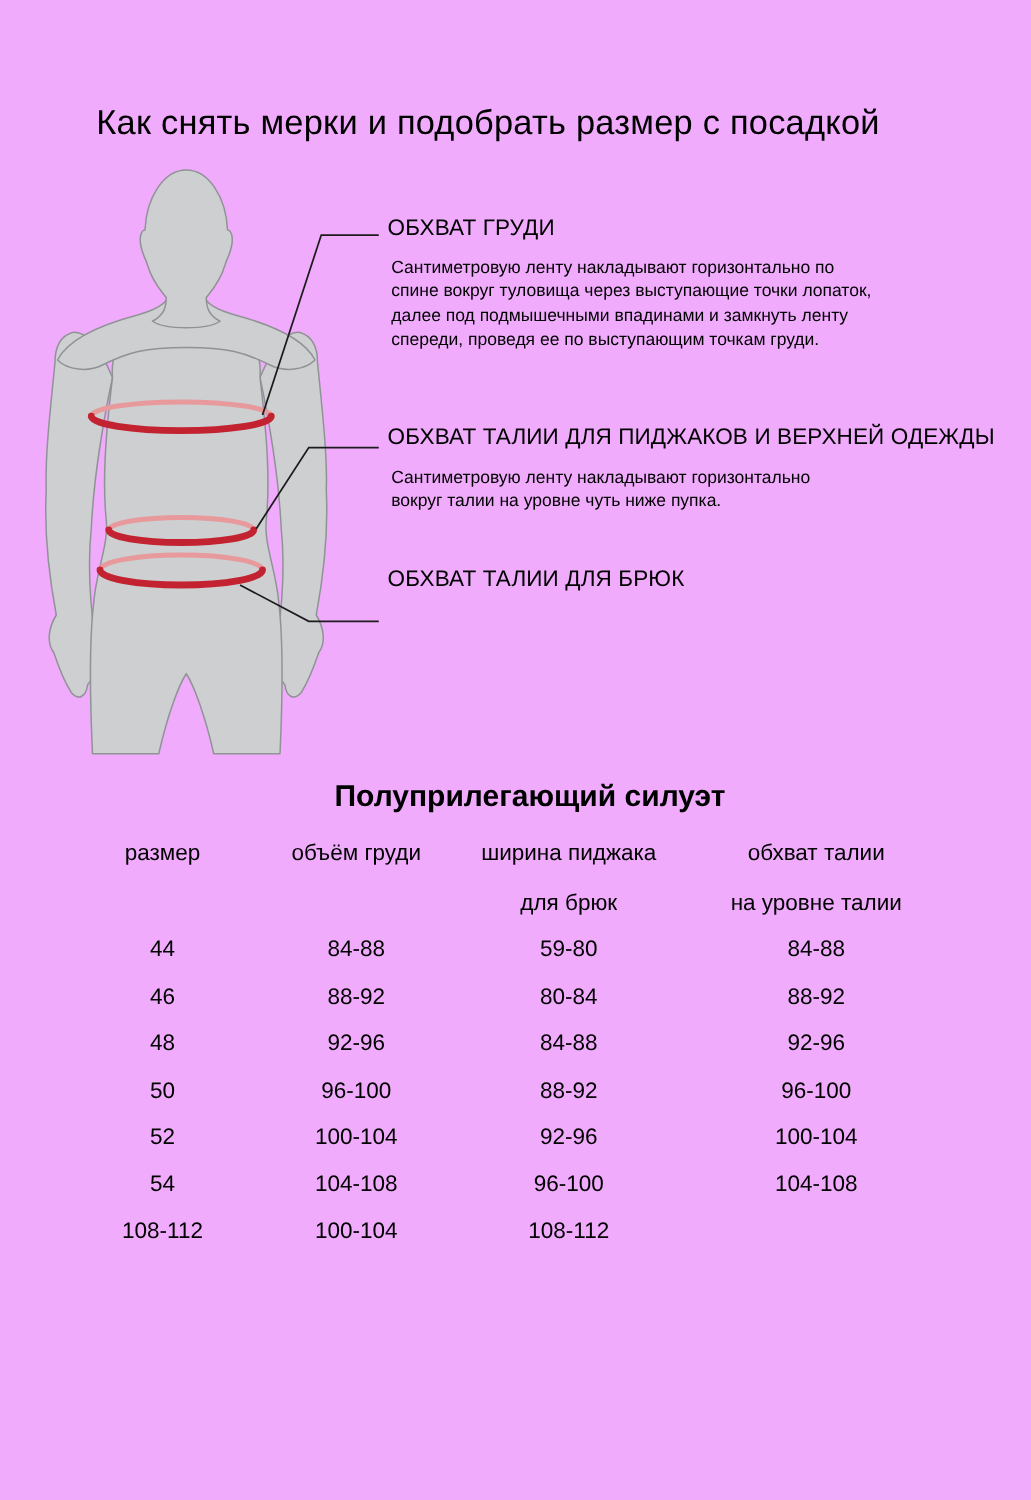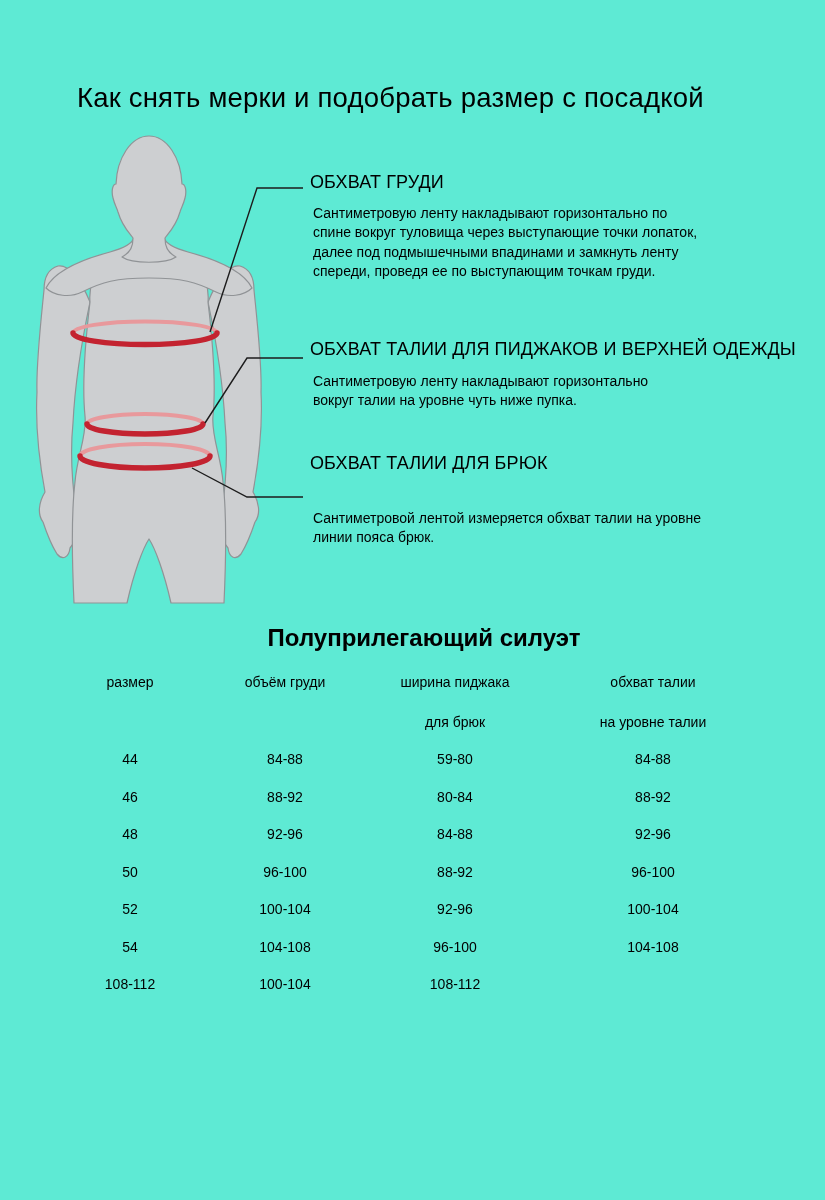--- a/index.html
+++ b/index.html
@@ -1,17 +1,17 @@
 <!DOCTYPE html>
 <html><head>
 <meta charset="utf-8">
 <style>
   html,body{margin:0;padding:0;}
   body{background:#ffffff;font-family:"Liberation Sans", sans-serif;}
-  .page{position:relative;width:825px;height:1200px;background:#5eead4;overflow:hidden;}
+  .page{position:relative;width:825px;height:1200px;background:#f0abfc;overflow:hidden;}
 
   .main-title{
     position:absolute;left:77px;top:82px;margin:0;
     font-size:27.5px;font-weight:400;color:#000;line-height:1.15;
     white-space:nowrap;letter-spacing:0.2px;
   }
 
   .figure-svg{position:absolute;left:20px;top:120px;width:290px;height:485px;}
   .body-part{stroke:#909396;stroke-width:1.2;stroke-linejoin:round;}
   .callout{fill:none;stroke:#1c1c1c;stroke-width:1.4;stroke-linejoin:miter;}
@@ -31,21 +31,21 @@
   #sec3-h{top:453px;} #sec3-b{top:509px;}
 
   .table-title{
     position:absolute;left:55px;top:608px;width:706px;margin:16px;
     text-align:center;font-size:24px;font-weight:700;color:#000;
   }
 
   .size-table{
     position:absolute;left:55px;top:666px;width:706px;
     display:grid;grid-template-columns:150px 160px 180px 216px;
-    font-size:14px;color:#000;
+    font-size:18px;color:#000;
   }
   .size-table .cell{
     text-align:center;line-height:22px;padding-top:5px;box-sizing:border-box;
   }
   .row-a{height:40px;} .row-b{height:37px;} .row-d{height:37.5px;}
 </style>
 </head>
 <body>
 
 <div class="page">
@@ -108,22 +108,20 @@
   <p class="sec-body" id="sec1-b">Сантиметровую ленту накладывают горизонтально по
 спине вокруг туловища через выступающие точки лопаток,
 далее под подмышечными впадинами и замкнуть ленту
 спереди, проведя ее по выступающим точкам груди.</p>
 
   <h2 class="sec-heading" id="sec2-h">ОБХВАТ ТАЛИИ ДЛЯ ПИДЖАКОВ И ВЕРХНЕЙ ОДЕЖДЫ</h2>
   <p class="sec-body" id="sec2-b">Сантиметровую ленту накладывают горизонтально
 вокруг талии на уровне чуть ниже пупка.</p>
 
   <h2 class="sec-heading" id="sec3-h">ОБХВАТ ТАЛИИ ДЛЯ БРЮК</h2>
-  <p class="sec-body" id="sec3-b">Сантиметровой лентой измеряется обхват талии на уровне
-линии пояса брюк.</p>
 
   <h2 class="table-title">Полуприлегающий силуэт</h2>
 
   <div class="size-table">
 
     <div class="cell row-a">размер</div>
     <div class="cell row-a">объём груди</div>
     <div class="cell row-a">ширина пиджака</div>
     <div class="cell row-a">обхват талии</div>
 

